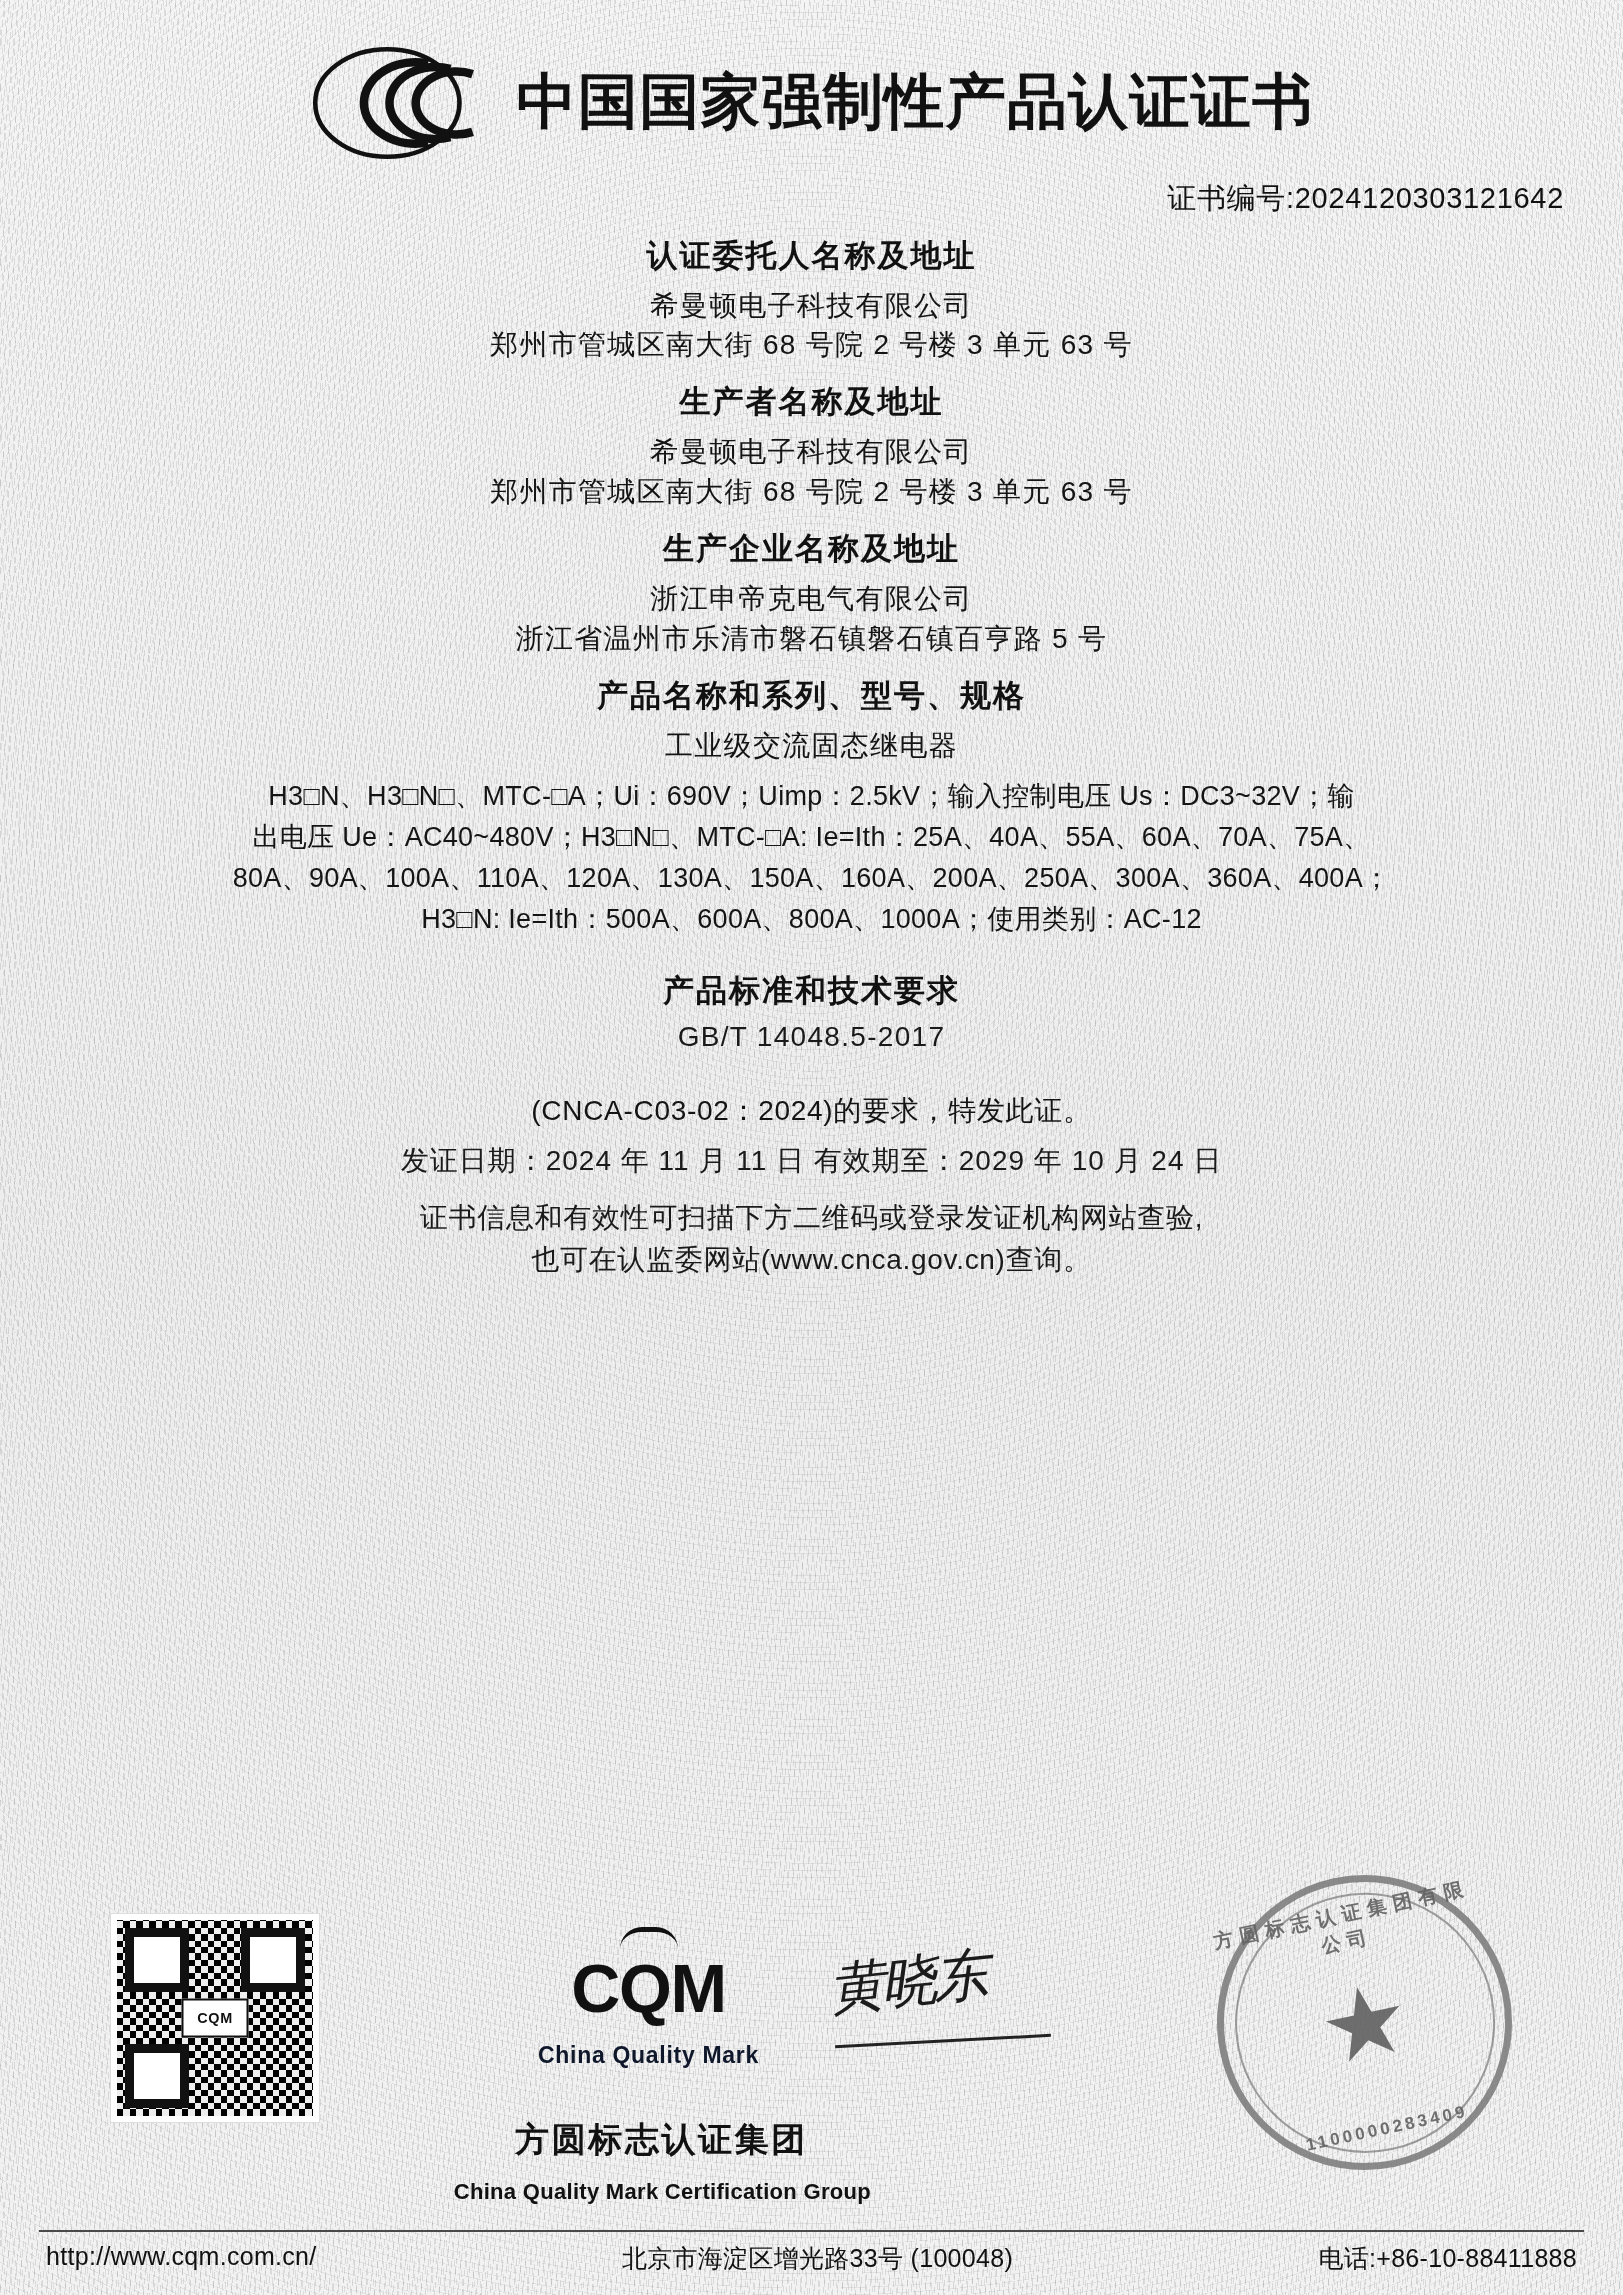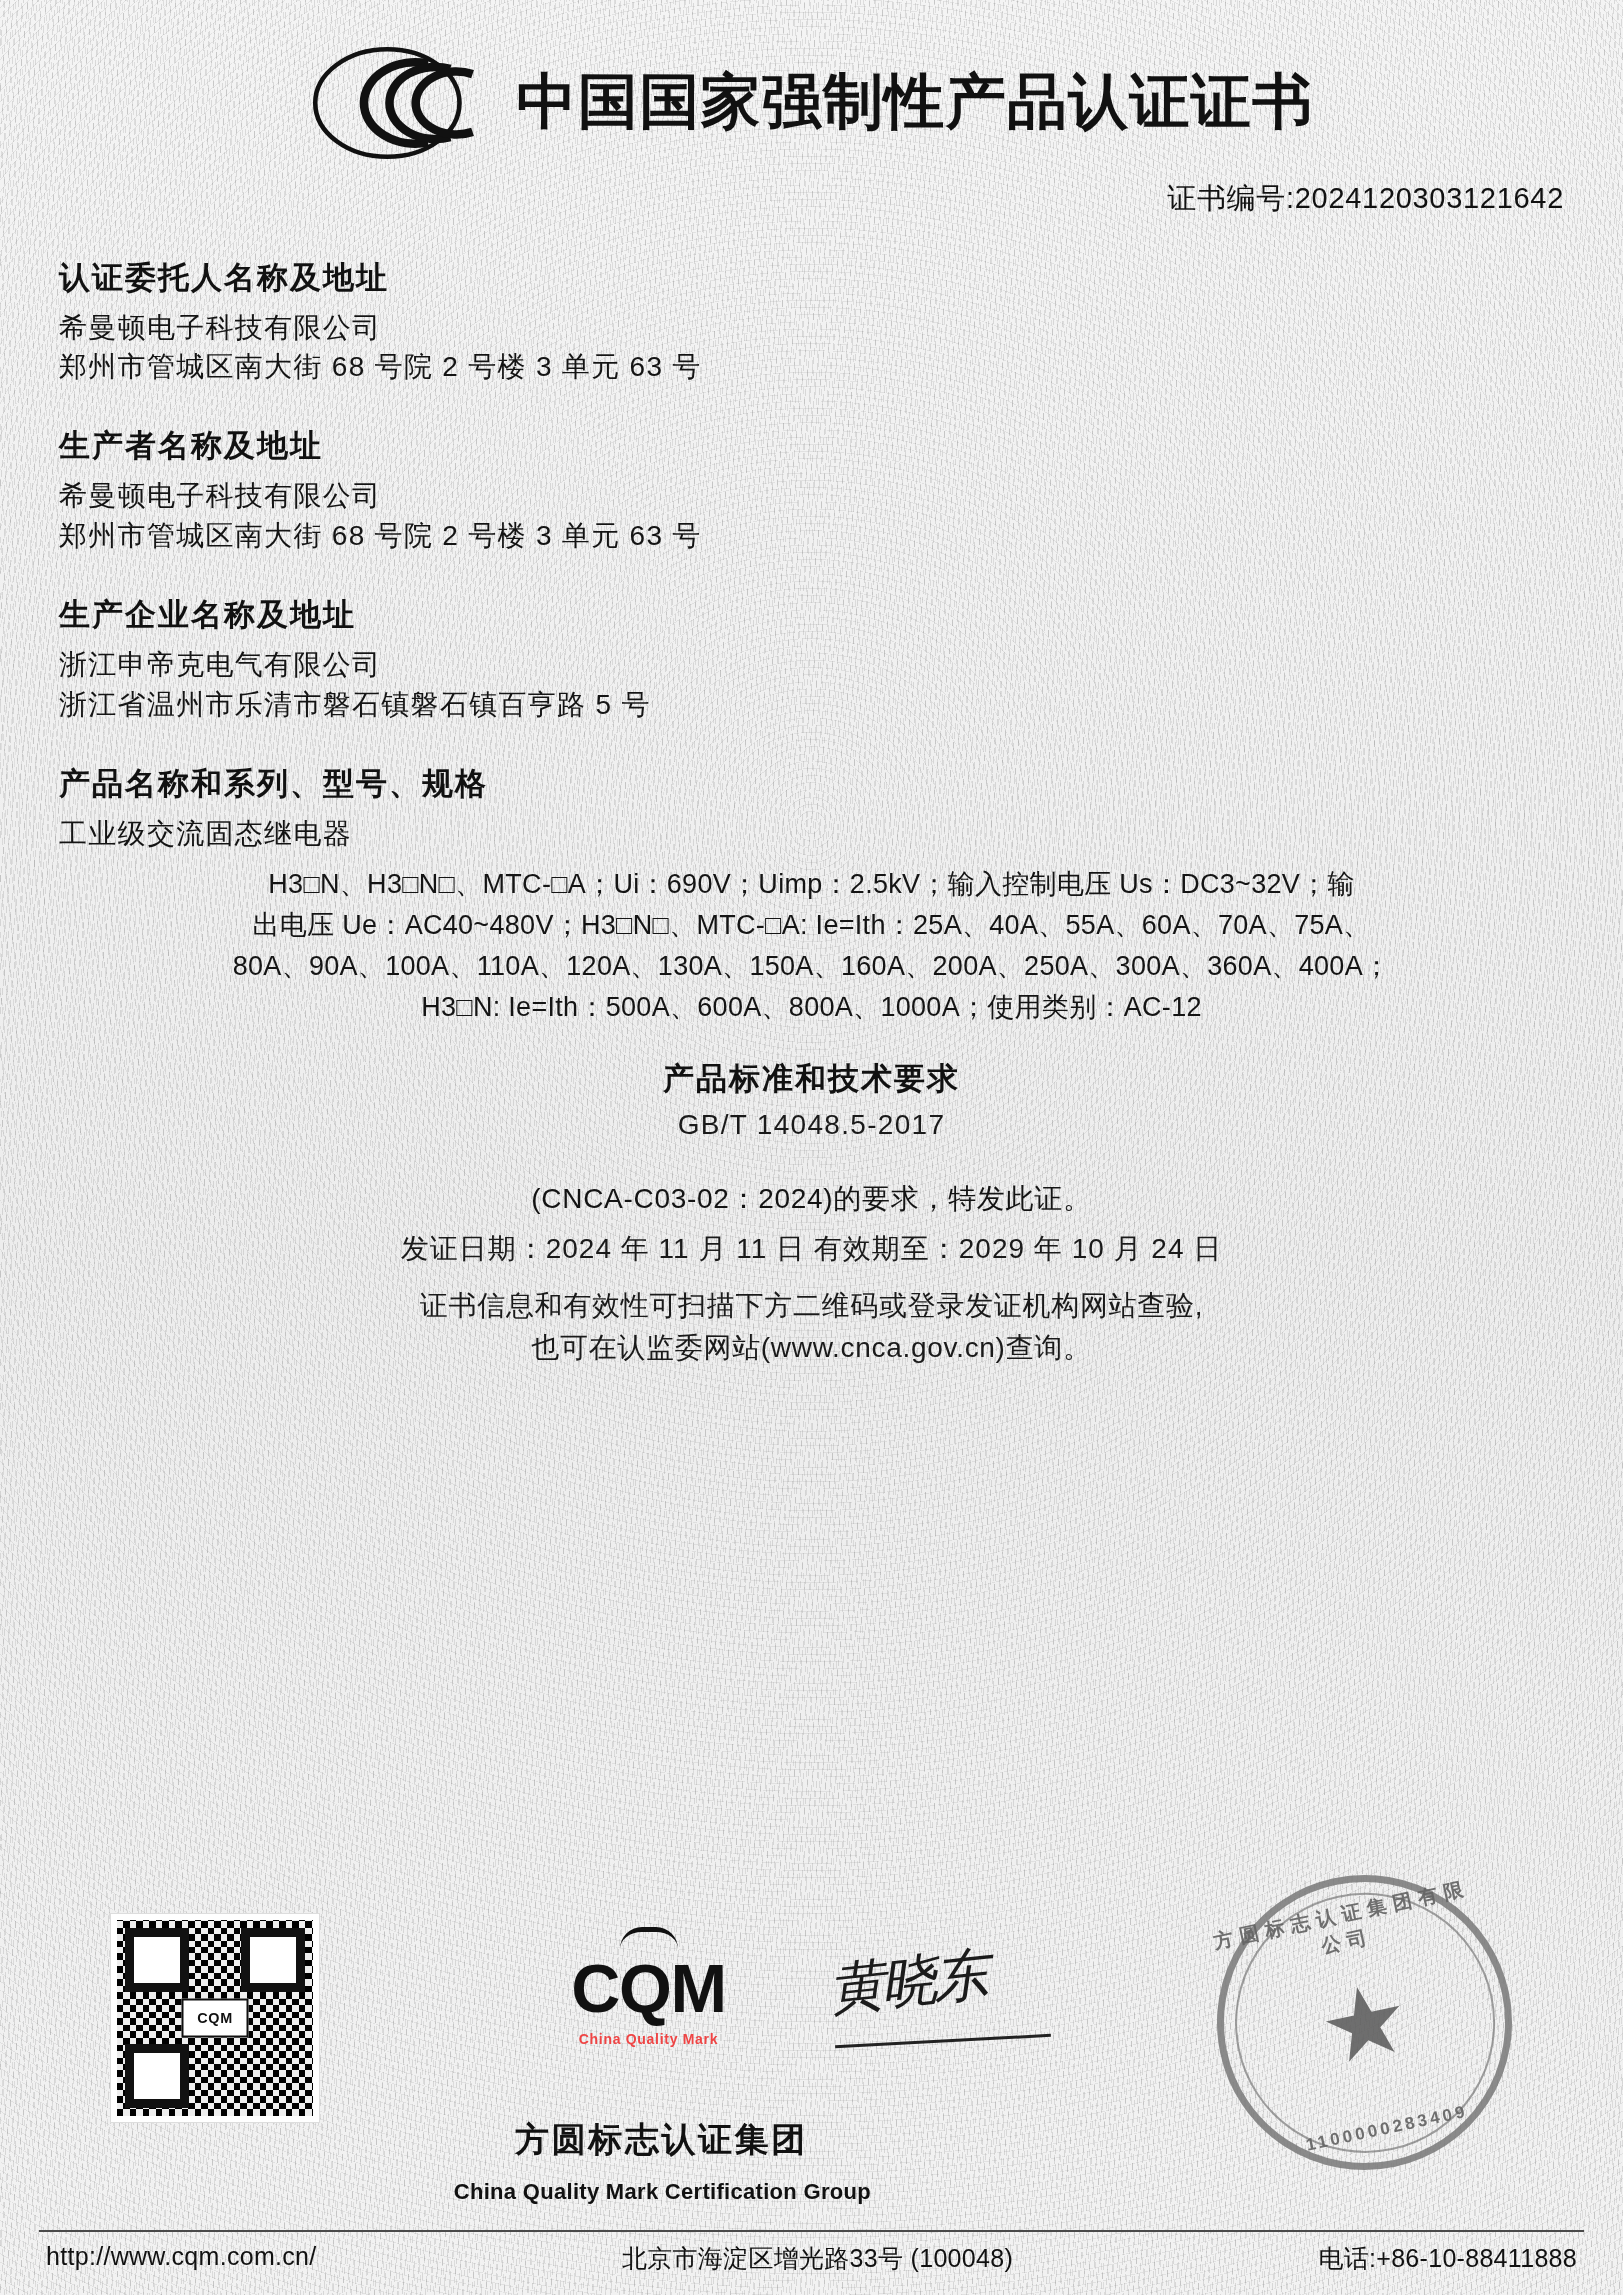--- a/index.html
+++ b/index.html
@@ -58,21 +58,22 @@
 
   .cert-no {
     text-align: right;
     font-size: 29px;
     margin-top: 17px;
     letter-spacing: 0.7px;
     color: #111;
   }
 
   .section {
-    margin-top: 38px;
+    margin-top: 16px;
+    text-align: center;
   }
   .section-title {
     font-size: 31px;
     font-weight: 700;
     letter-spacing: 2px;
     color: #111;
     margin-bottom: 9.2px;
   }
   .section-line {
     font-size: 28px;
@@ -186,25 +187,25 @@
     text-align: center;
   }
   .cqm-word {
     font-size: 68px;
     font-weight: 800;
     letter-spacing: -1.3px;
     color: #111;
     line-height: 1;
   }
   .cqm-sub {
-    font-size: 14px;
-    font-weight: 700;
-    color: #ef4444;
+    font-size: 23px;
+    font-weight: 700;
+    color: #0f172a;
     letter-spacing: 0.7px;
-    margin-top: 9px;
+    margin-top: 20px;
   }
   .cqm-arc {
     width: 58px; height: 17px;
     border-top: 5.9px solid #111;
     border-radius: 39px 39px 0 0;
     margin: 0 auto 5.2px auto;
   }
   .cqm-group {
     position: absolute;
     left: 452px;

